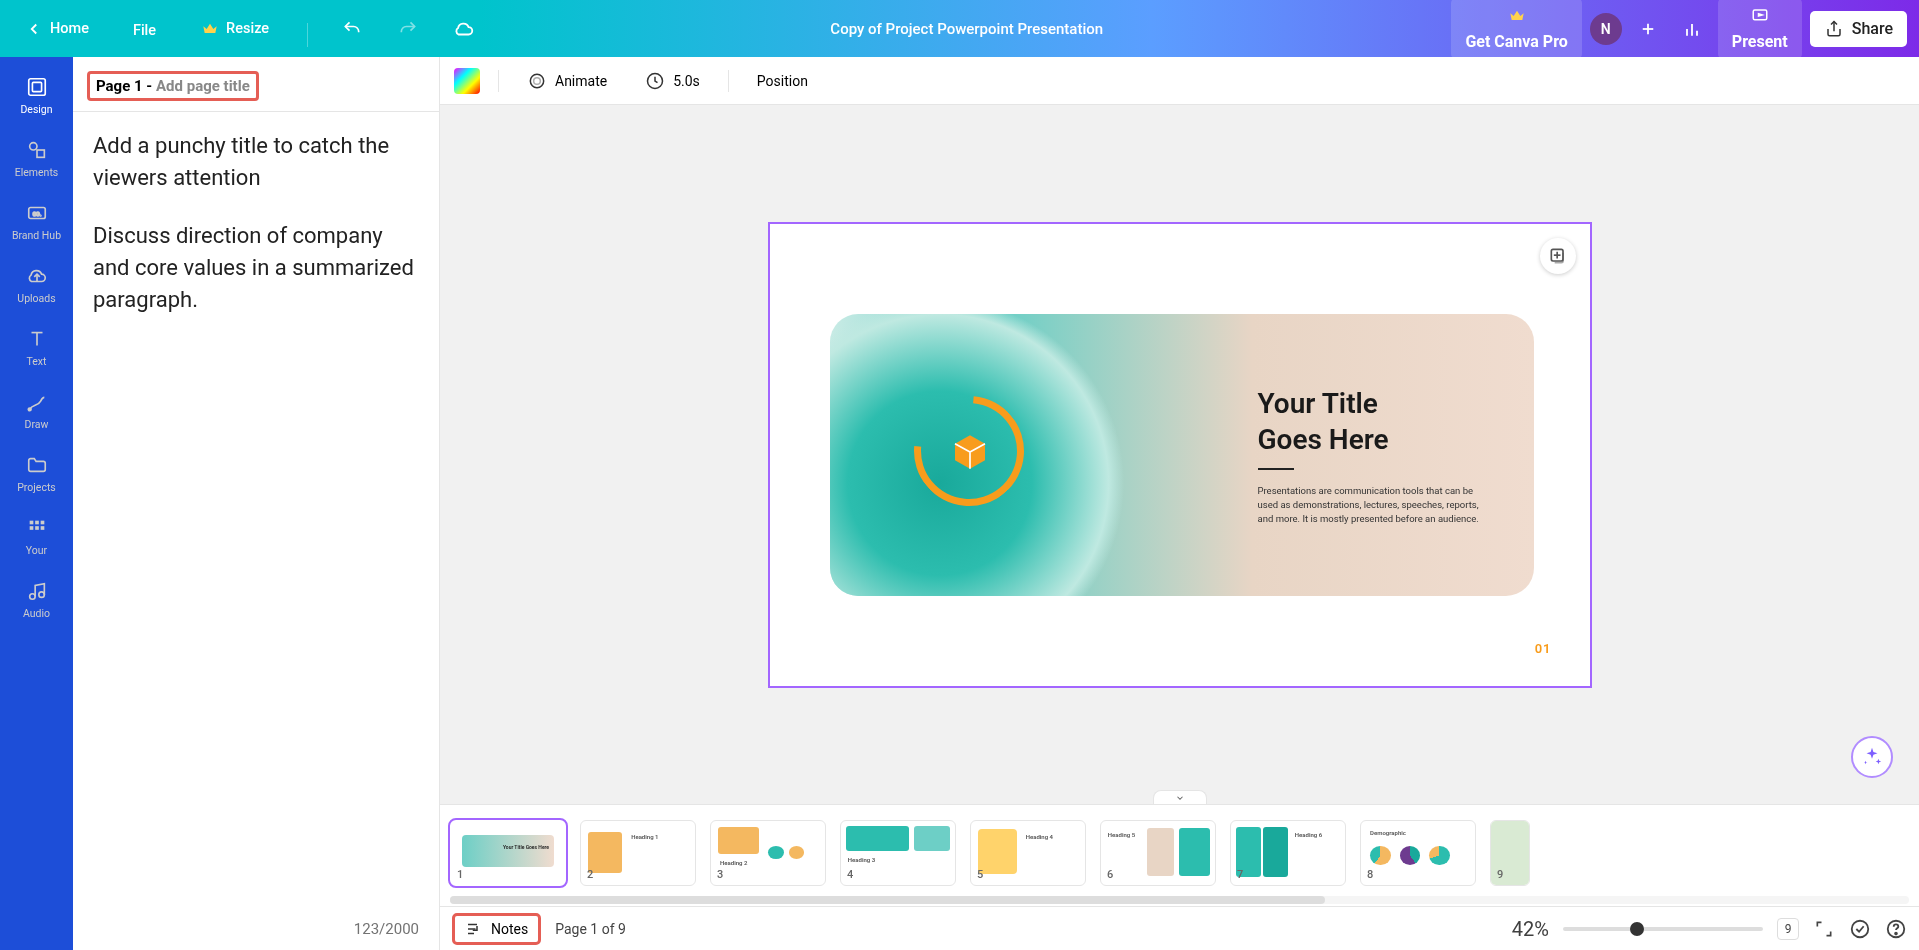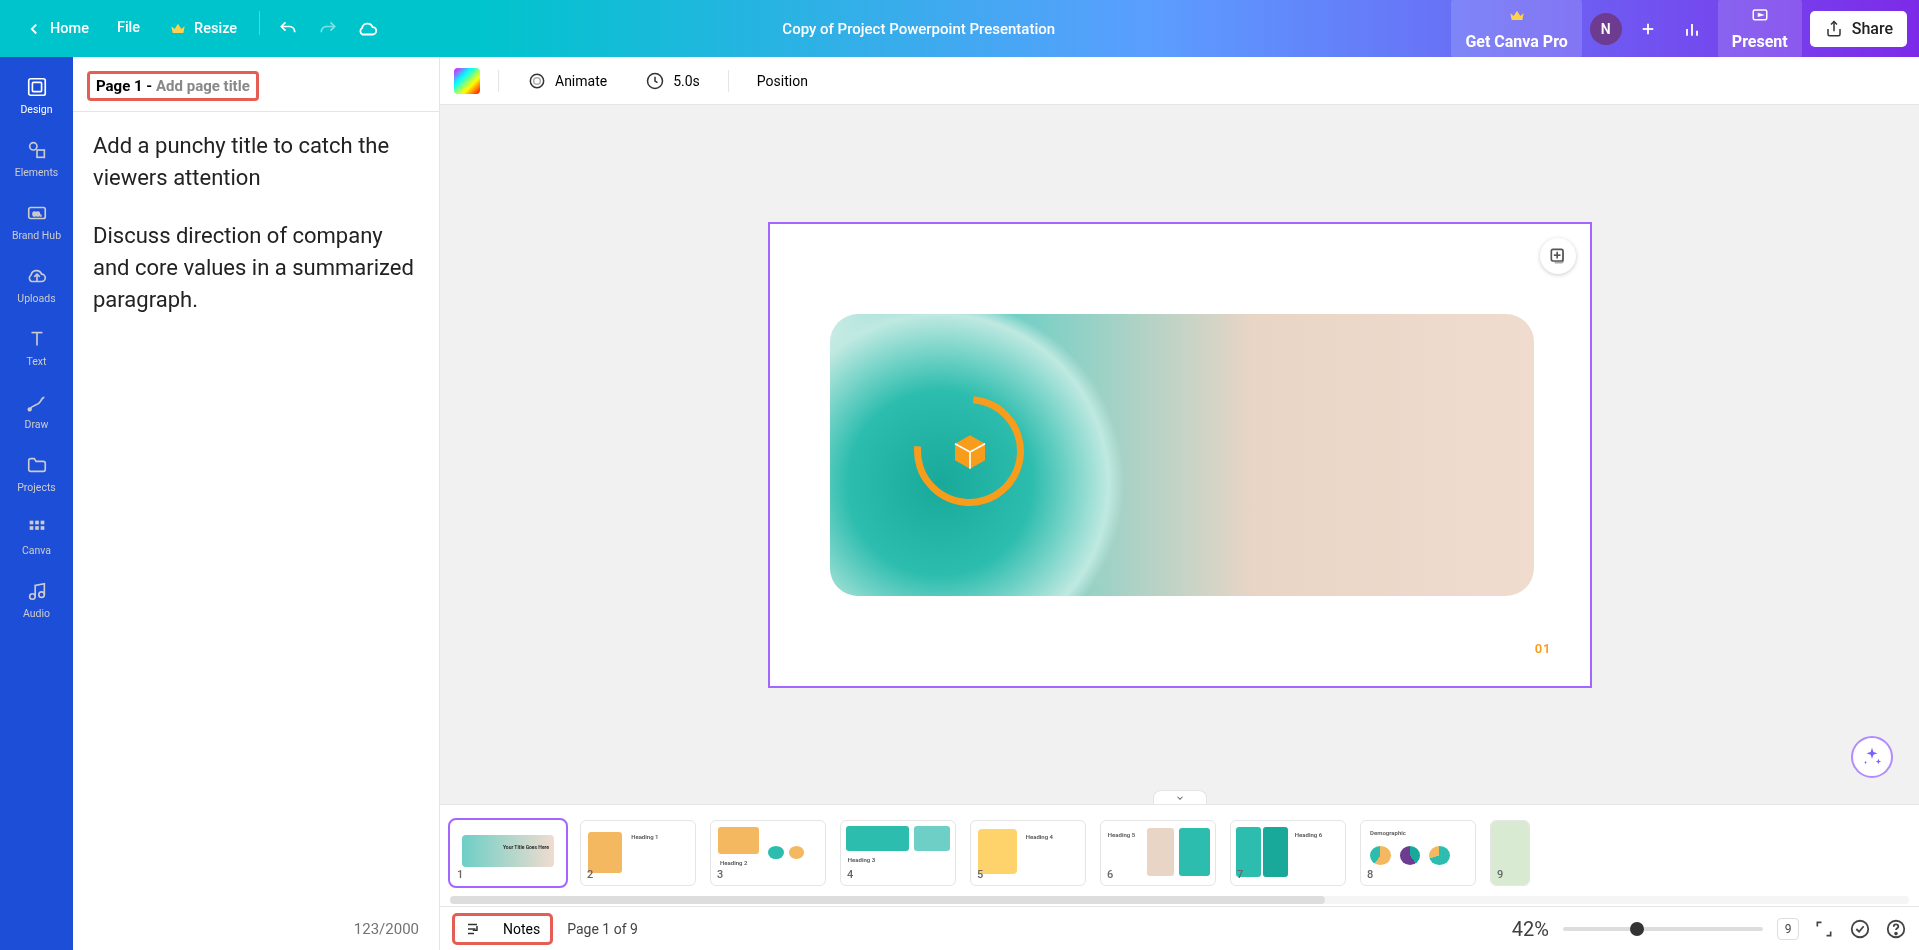--- a/index.html
+++ b/index.html
@@ -5,21 +5,21 @@
 * { box-sizing: border-box; margin: 0; padding: 0; font-family: -apple-system, BlinkMacSystemFont, 'Segoe UI', Roboto, sans-serif; }
 html, body { width: 100%; height: 100%; overflow: hidden; }
 body { display: flex; flex-direction: column; background: #fff; }
 
 
 .topbar {
   height: 57px;
   background: linear-gradient(90deg, #00c4cc 0%, #00c4cc 25%, #5b9eff 60%, #7d2ae8 100%);
   display: flex; align-items: center; padding: 0 12px; color: #fff; flex-shrink: 0;
 }
-.topbar .left { display: flex; align-items: flex-start; gap: 4px; }
+.topbar .left { display: flex; align-items: flex-end; gap: 20px; }
 .topbar .center { flex: 1; text-align: center; font-weight: 500; font-size: 15px; }
 .topbar .right { display: flex; align-items: center; gap: 8px; }
 .tbtn { display: flex; align-items: center; gap: 6px; padding: 8px 12px; border-radius: 5px; cursor: pointer; font-size: 14.5px; font-weight: 500; }
 .ticon { width: 20px; height: 20px; display: inline-flex; align-items: center; justify-content: center; }
 .divider-v { width: 1px; height: 24px; background: rgba(255,255,255,0.3); margin: 0 6px; }
 .pill-btn { background: rgba(255,255,255,0.15); border-radius: 5px; padding: 8px 14px; display: flex; align-items: center; gap: 6px; font-weight: 700; cursor: pointer; flex-direction: column; }
 .avatar { width: 32px; height: 32px; border-radius: 50%; background: #6d3b8f; display: flex; align-items: center; justify-content: center; font-weight: 600; font-size: 14px; }
 .sqbtn { width: 36px; height: 36px; border-radius: 5px; display: flex; align-items: center; justify-content: center; cursor: pointer; }
 .white-btn { background: #fff; color: #222; border-radius: 5px; padding: 8px 14px; display: flex; align-items: flex-start; gap: 8px; font-weight: 500; cursor: pointer; }
 
@@ -70,21 +70,21 @@
 .collapse-tab { position: absolute; top: -14px; left: 50%; transform: translateX(-50%); width: 54px; height: 14px; background: #fff; border: 1px solid #e5e5e5; border-bottom: none; border-radius: 8px 8px 0 0; display:flex; align-items:center; justify-content:center; cursor:pointer; }
 .thumb-strip { height: 92px; background: #fff; border-top: 1px solid #e5e5e5; display: flex; align-items: center; padding: 8px 10px 4px; gap: 14px; overflow-x: auto; }
 .thumb { width: 116px; height: 66px; background: #fff; border-radius: 6px; position: relative; cursor: pointer; flex-shrink: 0; border: 1px solid #e5e5e5; display:flex; align-items:center; justify-content:center; font-size:6px; color:#555; overflow:hidden; }
 .thumb.active { outline: 2px solid #a366ff; border-color: transparent; }
 .thumb .tnum { position: absolute; left: 6px; bottom: 4px; font-size: 11px; color: #666; font-weight:500; }
 .thumb-sb { height: 8px; background:#f5f5f5; margin: 0 10px 2px; border-radius:4px; position:relative; }
 .thumb-sb .handle { position:absolute; left:0; top:0; height:100%; width:60%; background:#ddd; border-radius:4px; }
 
 
 .bottombar { height: 44px; border-top: 1px solid #e5e5e5; display: flex; align-items: center; padding: 0 12px; gap: 14px; flex-shrink: 0; }
-.notes-btn-box { border: 3px solid rgba(225,66,55,0.85); border-radius: 5px; padding: 4px 10px; display: flex; align-items: center; gap: 20px; cursor: pointer; font-size: 14px; }
+.notes-btn-box { border: 3px solid rgba(225,66,55,0.85); border-radius: 5px; padding: 4px 10px; display: flex; align-items: center; gap: 8px; cursor: pointer; font-size: 14px; }
 .bottombar .spacer { flex: 1; }
 .zoom-slider { width: 200px; height: 4px; background: #ddd; border-radius: 2px; position: relative; }
 .zoom-slider .knob { position:absolute; left: 37%; top: 50%; transform: translate(-50%,-50%); width: 14px; height: 14px; border-radius:50%; background:#333; }
 .bb-icon { width: 22px; height: 22px; display:flex; align-items:center; justify-content:center; cursor:pointer; color:#444; }
 .page-counter-box { border:1px solid #ddd; border-radius:4px; padding:2px 8px; font-size:12px; }
 
 svg { display:block; }
 .thumb-mini { width:100%; height:100%; position:relative; }
 .tm-img { position:absolute; border-radius:3px; }
 </style>
@@ -249,21 +249,21 @@
       <span class="sb-icon">
           <svg width="22" height="22" viewBox="0 0 24 24" fill="currentColor">
             <rect x="4" y="4" width="4" height="4"></rect>
             <rect x="10" y="4" width="4" height="4"></rect>
             <rect x="16" y="4" width="4" height="4"></rect>
             <rect x="4" y="10" width="4" height="4"></rect>
             <rect x="10" y="10" width="4" height="4"></rect>
             <rect x="16" y="10" width="4" height="4"></rect>
           </svg>
         </span>
-      <span class="sb-label">Canva</span>
+      <span class="sb-label">Your</span>
     </div>
     <div class="sb-item">
       <span class="sb-icon">
           <svg width="22" height="22" viewBox="0 0 24 24" fill="none" stroke="currentColor" stroke-width="1.8">
             <circle cx="7" cy="18" r="3"></circle>
             <circle cx="17" cy="16" r="3"></circle>
             <path d="M10 18V6l10-2v12"></path>
           </svg>
         </span>
       <span class="sb-label">Audio</span>
@@ -326,20 +326,25 @@
             <div class="beach-sky"></div>
             <div class="beach-wave"></div>
           </div>
           <div class="logo-circle"></div>
           <div class="logo-cube">
             <svg width="40" height="40" viewBox="0 0 24 24" fill="#f89c1c">
                 <path d="M12 2l9 5v10l-9 5-9-5V7l9-5z"></path>
                 <path d="M12 12l9-5M12 12v10M12 12L3 7" stroke="#fff" stroke-width="1" fill="none"></path>
               </svg>
           </div>
+          <div class="title-block">
+            <h1><span>Your Title</span><br><span>Goes Here</span></h1>
+            <div class="rule"></div>
+            <p>Presentations are communication tools that can be used as demonstrations, lectures, speeches, reports, and more. It is mostly presented before an audience.</p>
+          </div>
           <div class="page-num-01">01</div>
         </div>
       </div>
       <div class="magic-fab">
         <svg width="22" height="22" viewBox="0 0 24 24" fill="#7d5fff">
             <path d="M12 2l1.5 4.5L18 8l-4.5 1.5L12 14l-1.5-4.5L6 8l4.5-1.5L12 2zM19 14l.8 2.2L22 17l-2.2.8L19 20l-.8-2.2L16 17l2.2-.8L19 14zM5 16l.6 1.6L7 18l-1.4.4L5 20l-.6-1.6L3 18l1.4-.4L5 16z"></path>
           </svg>
       </div>
     </div>
 

